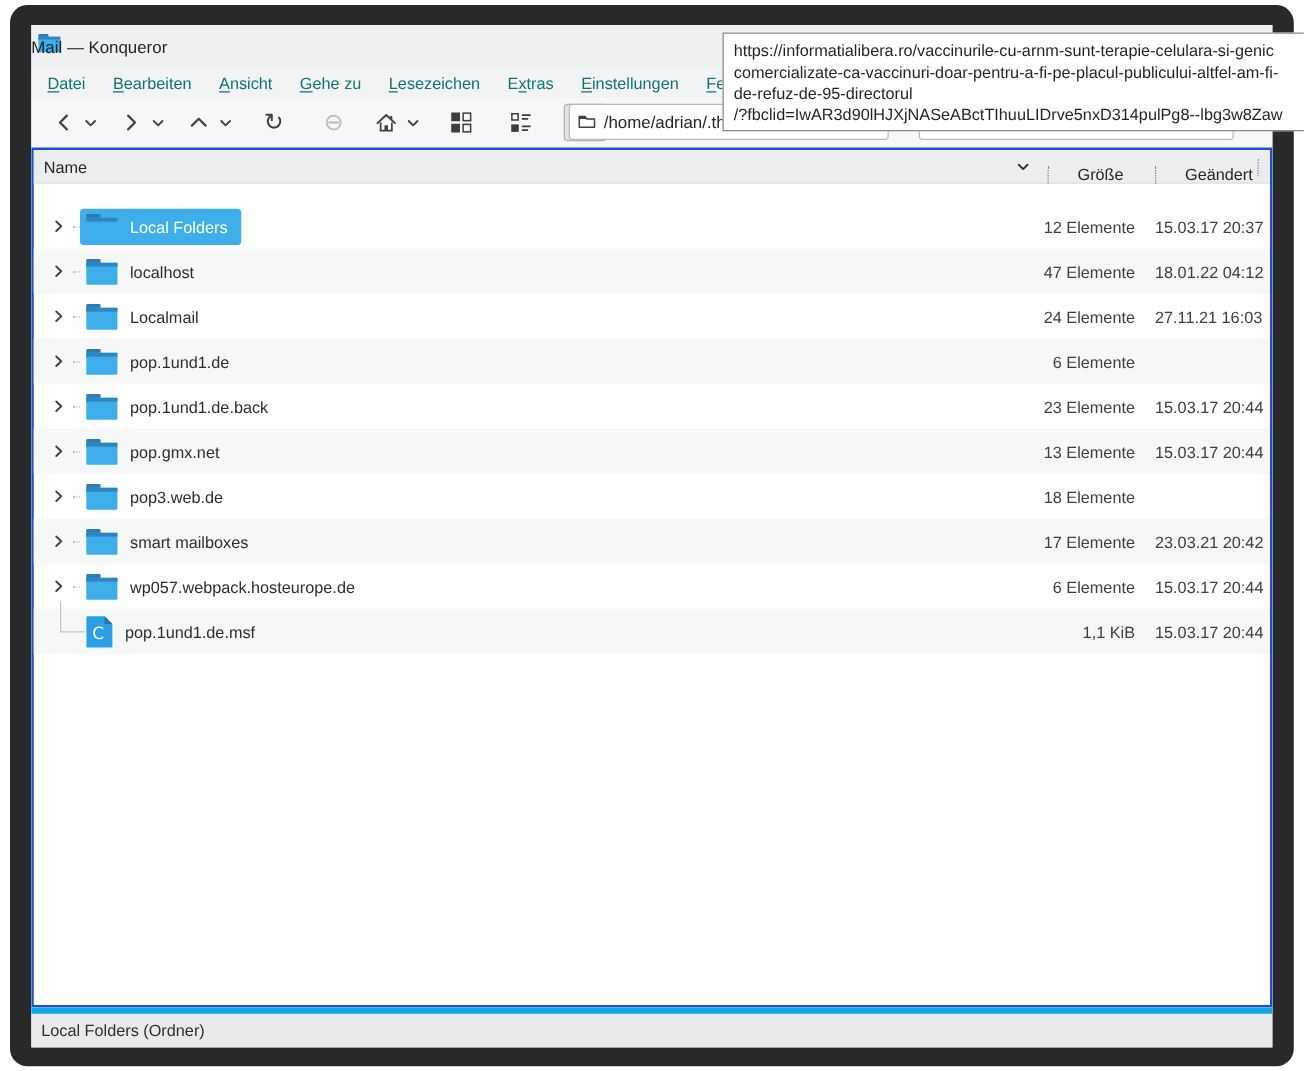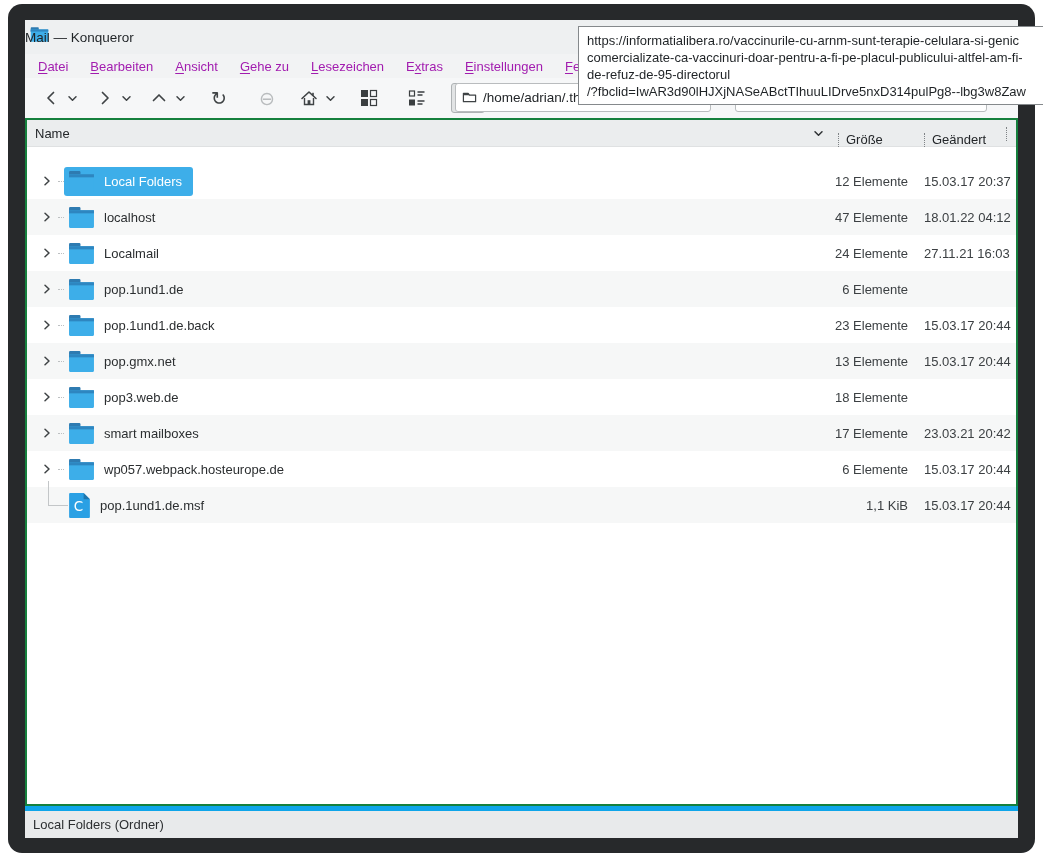--- a/index.html
+++ b/index.html
@@ -24,21 +24,21 @@
   .titlebar .title{
     position:absolute;left:0;top:0;width:100%;height:34px;line-height:36px;
     text-align:left;font-size:13.5px;color:#1f2326;
   }
   
   .menubar{
     position:absolute;left:0;top:34px;width:993px;height:24px;background:#f2f3f4;
     display:flex;align-items:center;padding-left:2px;box-sizing:border-box;
   }
   .menu-item{
-    padding:2px 11px;font-size:13px;color:#a21caf;cursor:default;white-space:nowrap;
+    padding:2px 11px;font-size:13px;color:#0f766e;cursor:default;white-space:nowrap;
   }
   .menu-item u{text-decoration:underline;text-underline-offset:2px;}
   
   .toolbar{
     position:absolute;left:0;top:58px;width:993px;height:40px;background:#f6f7f8;
   }
   .tb-icons{position:absolute;left:8px;top:0;height:40px;display:flex;align-items:center;}
   .tb-btn{
     display:flex;align-items:center;justify-content:center;height:30px;min-width:24px;
     padding:0 2px;border-radius:3px;color:#3f4345;
@@ -55,31 +55,31 @@
     display:flex;align-items:center;padding:0 6px;gap:6px;
   }
   .locationbar .loc-text{font-size:13.5px;color:#232629;white-space:nowrap;overflow:hidden;}
   .extrafield{
     position:absolute;left:710px;top:5px;width:252px;height:29px;background:#ffffff;
     border:1px solid #b9bcbe;border-radius:3px;box-sizing:border-box;
   }
   
   .view{
     position:absolute;left:0;top:98px;width:993px;height:688px;background:#ffffff;
-    border:2px solid #15803d;box-sizing:border-box;
+    border:2px solid #1d4ed8;box-sizing:border-box;
   }
   .lheader{
     display:grid;grid-template-columns:804px 86px 89px 10px;height:26px;
     background:#ebedee;border-bottom:1px solid #dfe1e2;font-size:13px;color:#232629;
   }
   .lheader .hcell{display:flex;align-items:center;}
   .hname{justify-content:space-between;padding-left:8px;}
   .hname .sort{margin-right:7px;display:flex;align-items:center;}
   .hsep{width:0;height:14px;border-left:1px dotted #7e8285;align-self:center;}
-  .hsize,.hmod{padding-left:7px;gap:0;margin-top:12px;}
+  .hsize,.hmod{padding-left:7px;gap:16px;margin-top:12px;}
   .hsize .hsep,.hmod .hsep,.hend .hsep{margin-right:7px;}
   .rows{position:relative;margin-top:16px;}
   .row{
     display:grid;grid-template-columns:804px 86px 103px;height:36px;font-size:13px;color:#2b2e30;
     position:relative;
   }
   .row.alt{background:#f6f7f7;}
   .cell-name{display:flex;align-items:center;position:relative;}
   .expander{width:12px;margin-left:15px;display:flex;align-items:center;}
   .row.nofold .expander{visibility:hidden;}

